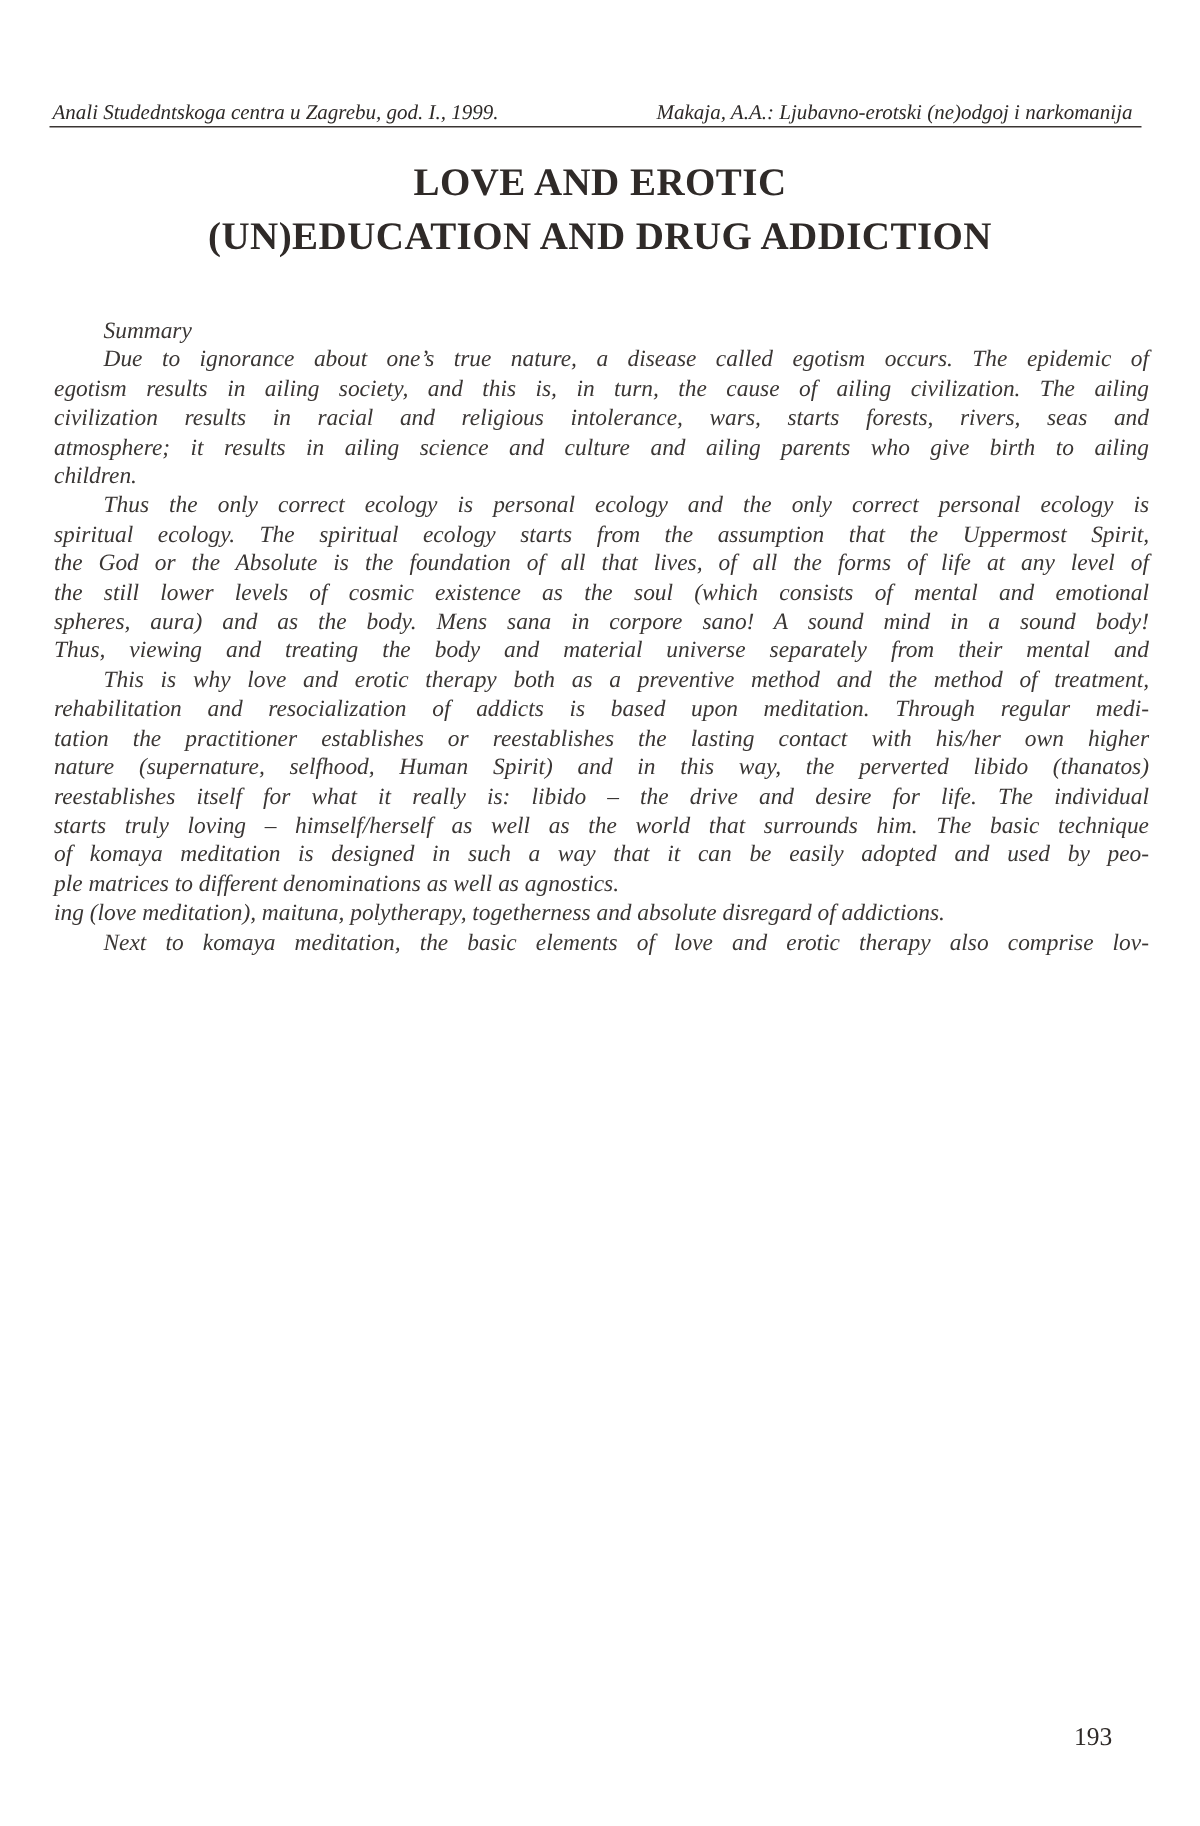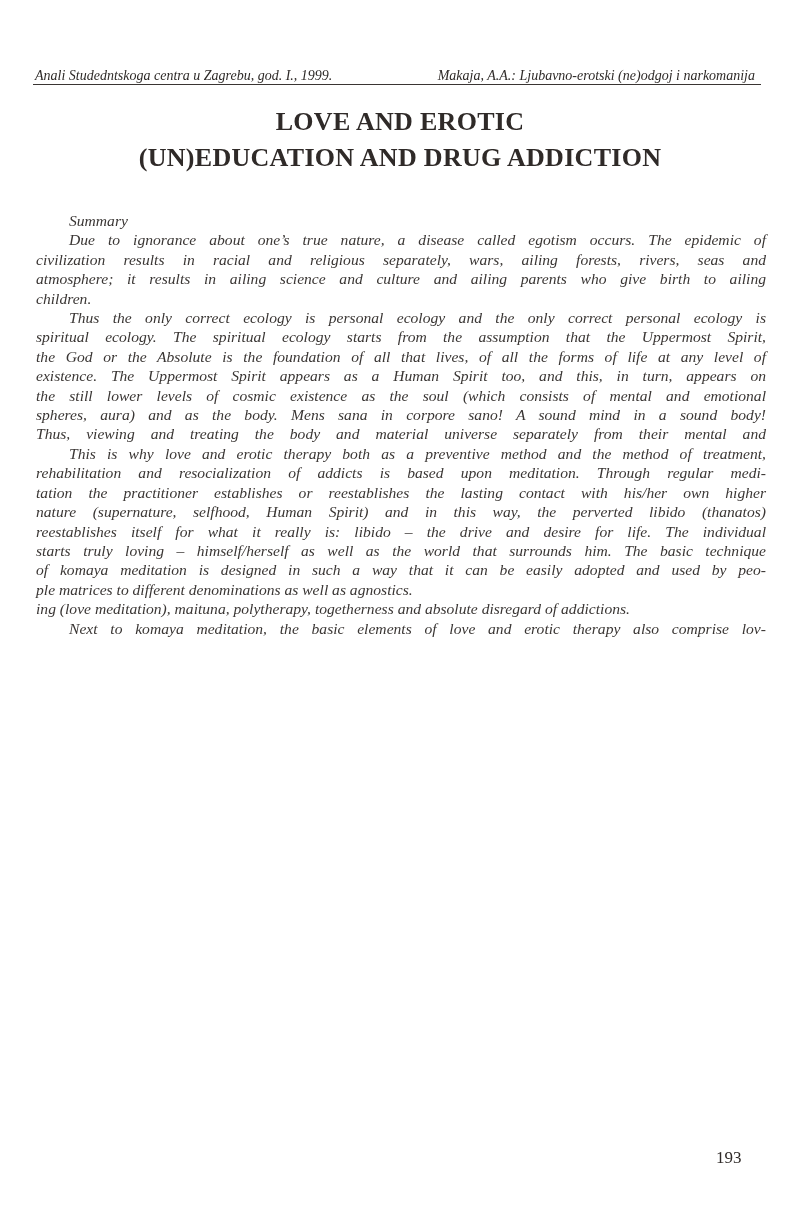--- a/index.html
+++ b/index.html
@@ -66,30 +66,30 @@
 <div class="title">
   <div>LOVE AND EROTIC</div>
   <div>(UN)EDUCATION AND DRUG ADDICTION</div>
 </div>
 
 <div class="body-text">
   <span class="line last indent">Summary</span>
 
   <div>
     <span class="line indent">Due to ignorance about one’s true nature, a disease called egotism occurs. The epidemic of</span>
-    <span class="line">civilization results in racial and religious separately, wars, ailing forests, rivers, seas and</span>
+    <span class="line">egotism results in ailing society, and this is, in turn, the cause of ailing civilization. The ailing</span>
+    <span class="line">civilization results in racial and religious intolerance, wars, starts forests, rivers, seas and</span>
     <span class="line">atmosphere; it results in ailing science and culture and ailing parents who give birth to ailing</span>
     <span class="line last">children.</span>
   </div>
 
   <div>
     <span class="line indent">Thus the only correct ecology is personal ecology and the only correct personal ecology is</span>
     <span class="line">spiritual ecology. The spiritual ecology starts from the assumption that the Uppermost Spirit,</span>
     <span class="line">the God or the Absolute is the foundation of all that lives, of all the forms of life at any level of</span>
-    <span class="line">existence. The Uppermost Spirit appears as a Human Spirit too, and this, in turn, appears on</span>
     <span class="line">the still lower levels of cosmic existence as the soul (which consists of mental and emotional</span>
     <span class="line">spheres, aura) and as the body. Mens sana in corpore sano! A sound mind in a sound body!</span>
     <span class="line">Thus, viewing and treating the body and material universe separately from their mental and</span>
   </div>
 
   <div>
     <span class="line indent">This is why love and erotic therapy both as a preventive method and the method of treatment,</span>
     <span class="line">rehabilitation and resocialization of addicts is based upon meditation. Through regular medi-</span>
     <span class="line">tation the practitioner establishes or reestablishes the lasting contact with his/her own higher</span>
     <span class="line">nature (supernature, selfhood, Human Spirit) and in this way, the perverted libido (thanatos)</span>

